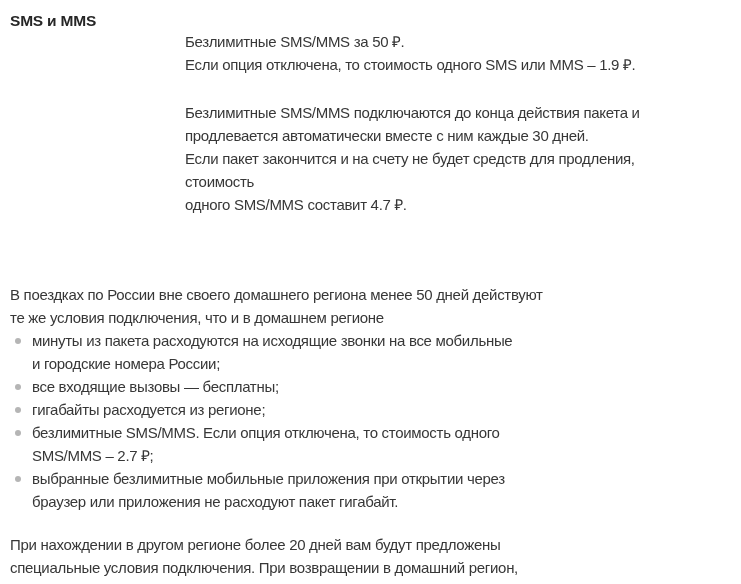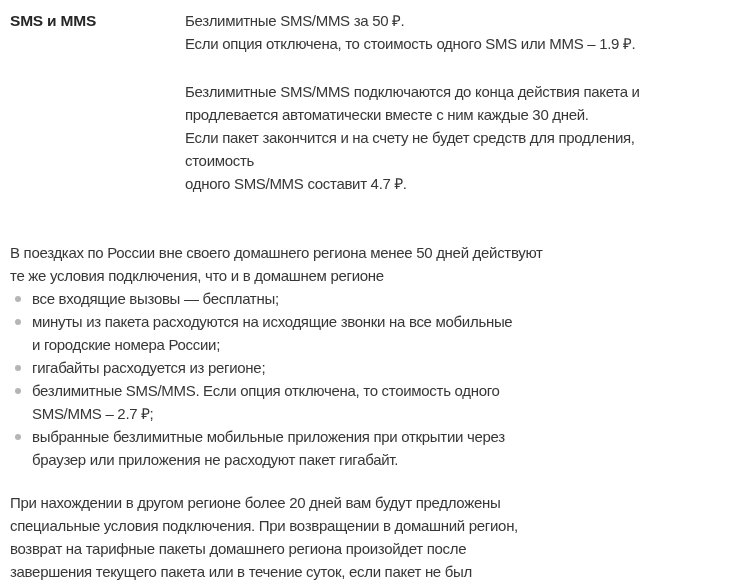--- a/index.html
+++ b/index.html
@@ -32,20 +32,21 @@
     font-weight: 700;
     font-size: 15.5px;
     letter-spacing: -0.2px;
     color: #262626;
     padding-right: 10px;
   }
   .row-content {
     flex: 1 1 auto;
     max-width: 556px;
     overflow: hidden;
+    margin-top: 21px;
   }
   .row-content p {
     margin: 0;
     white-space: pre-line;
   }
   .para { margin: 0 0 25px 0 !important; }
   .para:last-child { margin-bottom: 0 !important; }
   ul.cond-list {
     list-style: none;
     margin: 0;
@@ -88,26 +89,26 @@
     </div>
   </section>
 
   <section class="row">
     <div class="row-content">
       <p>В поездках по России вне своего домашнего региона менее 50 дней действуют
 те же условия подключения, что и в домашнем регионе</p>
       <ul class="cond-list">
         <li>
           <span class="dot"></span>
-          <span class="li-text">все входящие вызовы — бесплатны;</span>
+          <span class="li-text">минуты из пакета расходуются на исходящие звонки на все мобильные
+и городские номера России;</span>
         </li>
         <li>
           <span class="dot"></span>
-          <span class="li-text">минуты из пакета расходуются на исходящие звонки на все мобильные
-и городские номера России;</span>
+          <span class="li-text">все входящие вызовы — бесплатны;</span>
         </li>
         <li>
           <span class="dot"></span>
           <span class="li-text">гигабайты расходуется из регионе;</span>
         </li>
         <li>
           <span class="dot"></span>
           <span class="li-text">безлимитные SMS/MMS. Если опция отключена, то стоимость одного
 SMS/MMS – 2.7 ₽;</span>
         </li>

